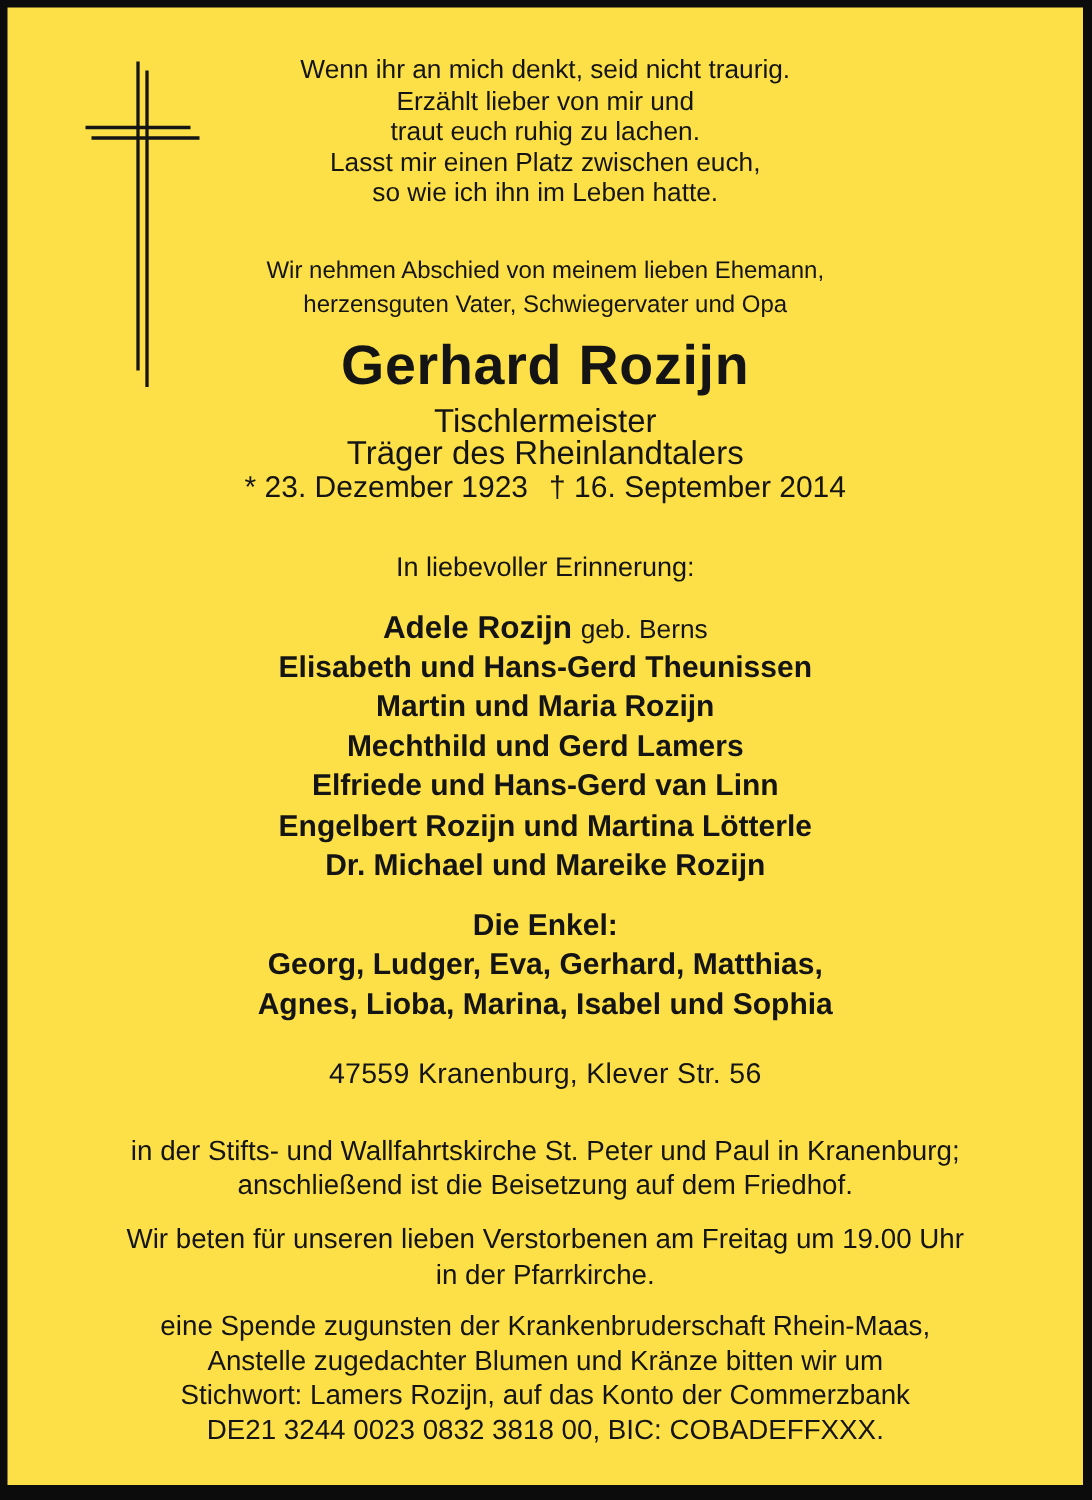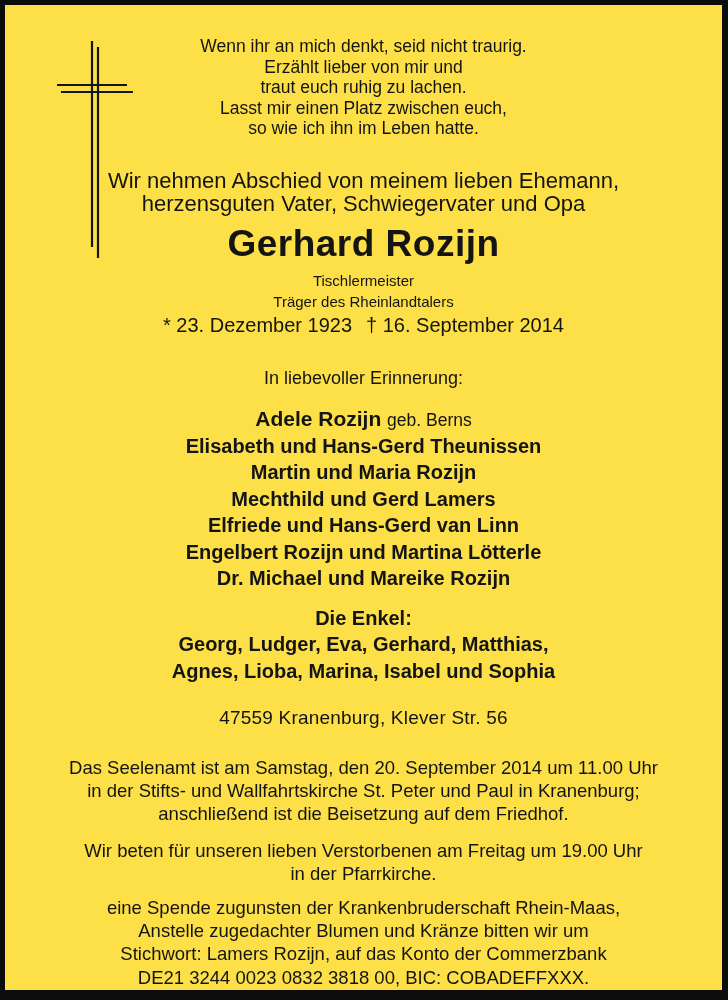--- a/index.html
+++ b/index.html
@@ -28,33 +28,33 @@
   .centered {
     text-align: center;
   }
   .poem {
     margin-top: 31px;
     font-size: 17.5px;
     line-height: 20.5px;
   }
   .announcement {
     margin-top: 30px;
-    font-size: 22px;
+    font-size: 16px;
     line-height: 23px;
   }
   .deceased-name {
     margin-top: 7px;
     font-size: 37px;
     line-height: 44px;
     font-weight: bold;
     letter-spacing: 0.5px;
   }
   .titles {
     margin-top: 4px;
-    font-size: 15px;
+    font-size: 22px;
     line-height: 21.5px;
   }
   .dates {
     margin-top: 1px;
     font-size: 20px;
     line-height: 22px;
   }
   .dates .death-date {
     margin-left: 14px;
   }
@@ -160,21 +160,20 @@
   <div class="enkel-heading centered">Die Enkel:</div>
 
   <div class="grandchildren centered">
     <div>Georg, Ludger, Eva, Gerhard, Matthias,</div>
     <div>Agnes, Lioba, Marina, Isabel und Sophia</div>
   </div>
 
   <div class="address centered">47559 Kranenburg, Klever Str. 56</div>
 
   <div class="para para-service centered">
-    <div>Das Seelenamt ist am Samstag, den 20. September 2014 um 11.00 Uhr</div>
     <div>in der Stifts- und Wallfahrtskirche St. Peter und Paul in Kranenburg;</div>
     <div>anschließend ist die Beisetzung auf dem Friedhof.</div>
   </div>
 
   <div class="para para-prayer centered">
     <div>Wir beten für unseren lieben Verstorbenen am Freitag um 19.00 Uhr</div>
     <div>in der Pfarrkirche.</div>
   </div>
 
   <div class="para para-donation centered">

